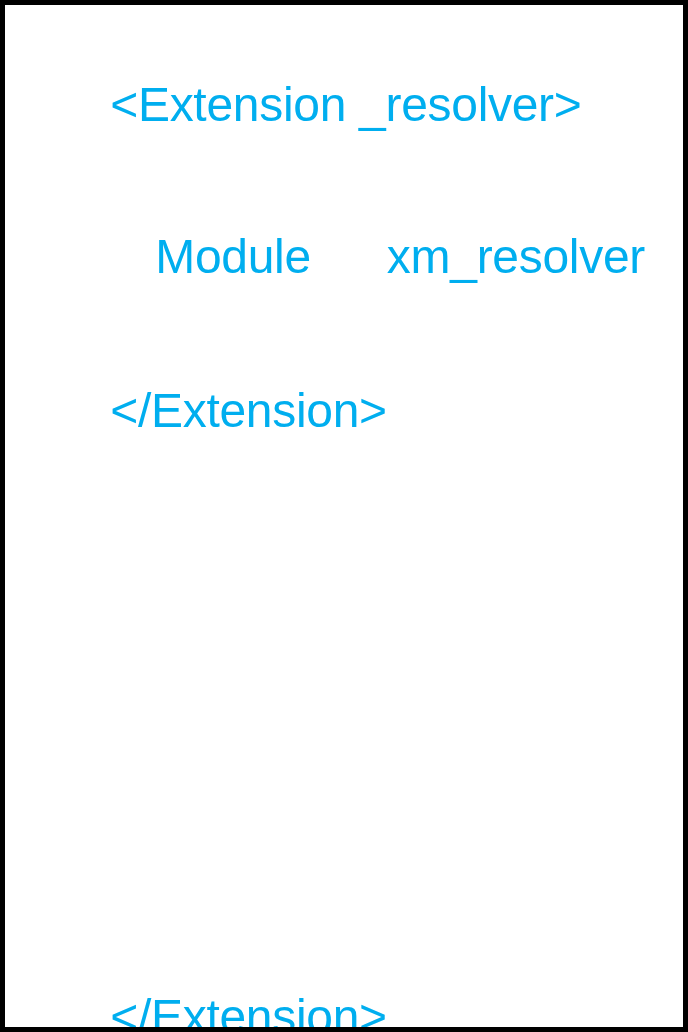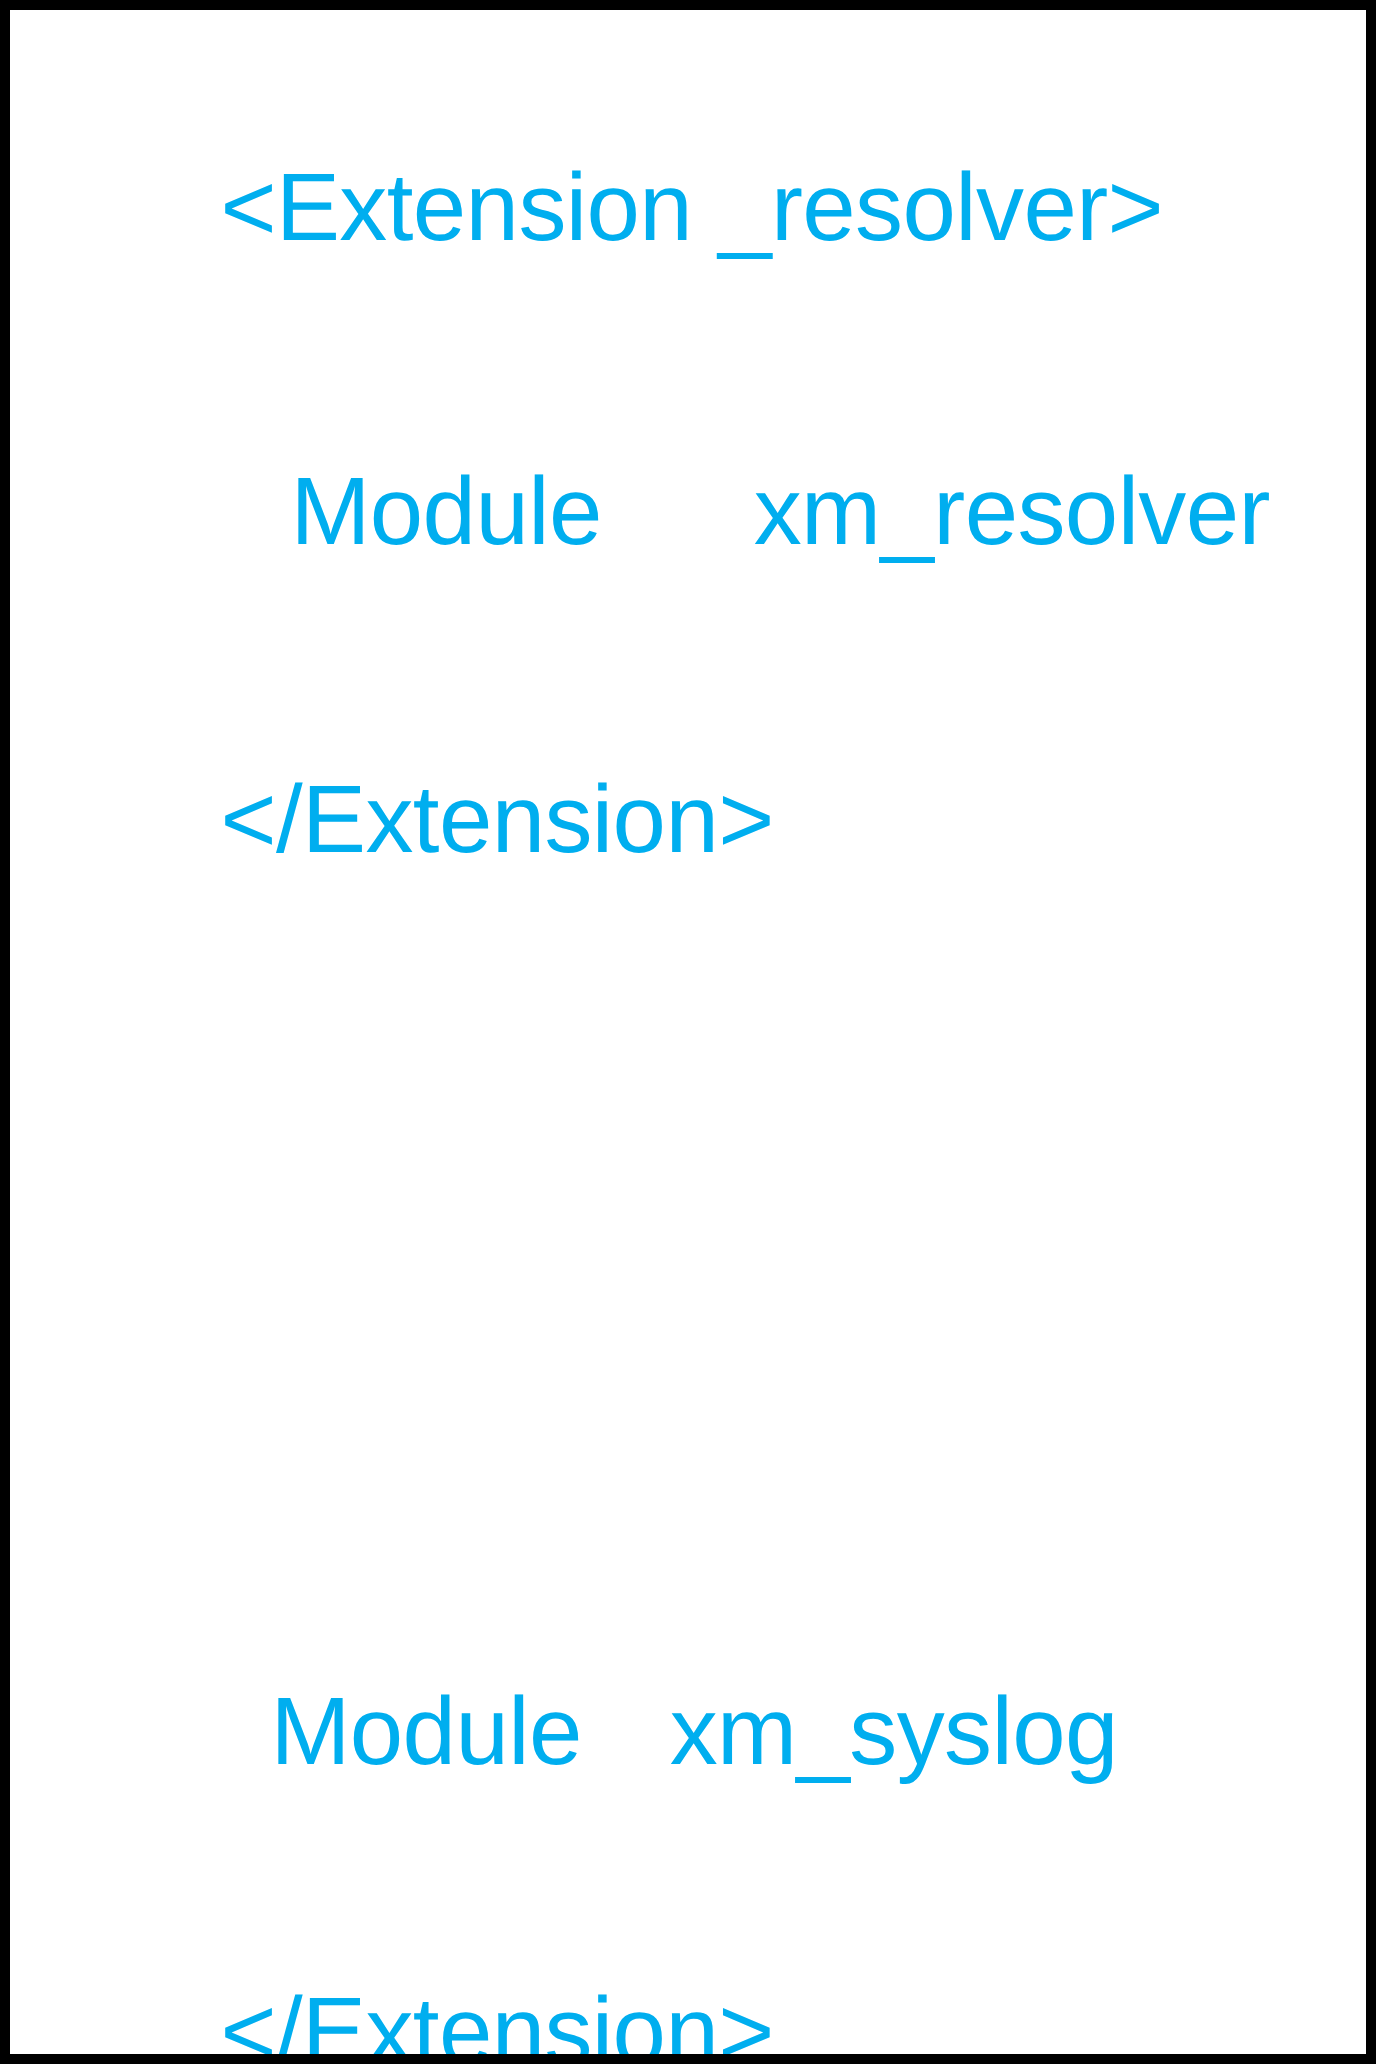--- a/index.html
+++ b/index.html
@@ -42,21 +42,21 @@
 
   
   .line-ext-open-resolver {
     left: 27px;
     top: 28px;
     font-size: 48px;
   }
 
   
   .line-module-resolver {
-    left: 62px;
+    left: 72px;
     top: 180px;
     font-size: 48px;
   }
   .line-module-resolver .val {
     margin-left: 76px;
   }
 
   
   .line-ext-close-resolver {
     left: 27px;
@@ -100,22 +100,19 @@
 
     <div class="code-line line-module-resolver">
       <span class="key">Module</span><span class="val">xm_resolver</span>
     </div>
 
     <div class="code-line line-ext-close-resolver">
       <span>&lt;/Extension&gt;</span>
     </div>
 
 
-    <div class="code-line line-module-syslog">
-      <span class="key">Module</span><span class="val">xm_syslog</span>
-    </div>
 
     <div class="code-line line-ext-close-syslog">
       <span>&lt;/Extension&gt;</span>
     </div>
 
   </div>
 </div>
 
 </body></html>

